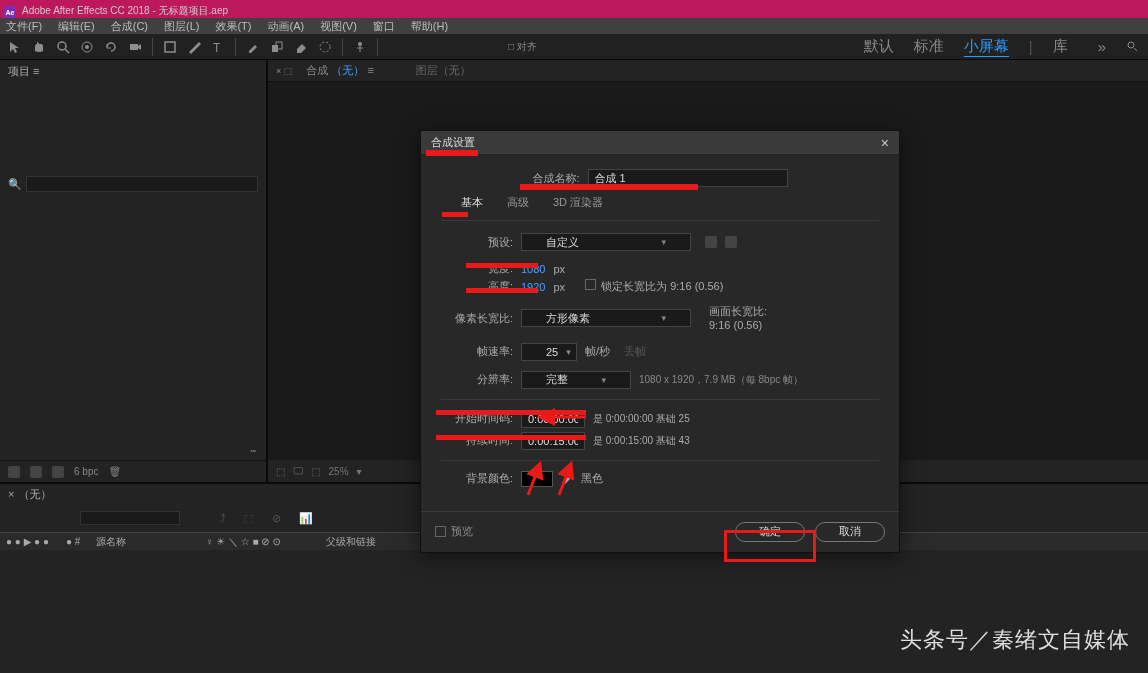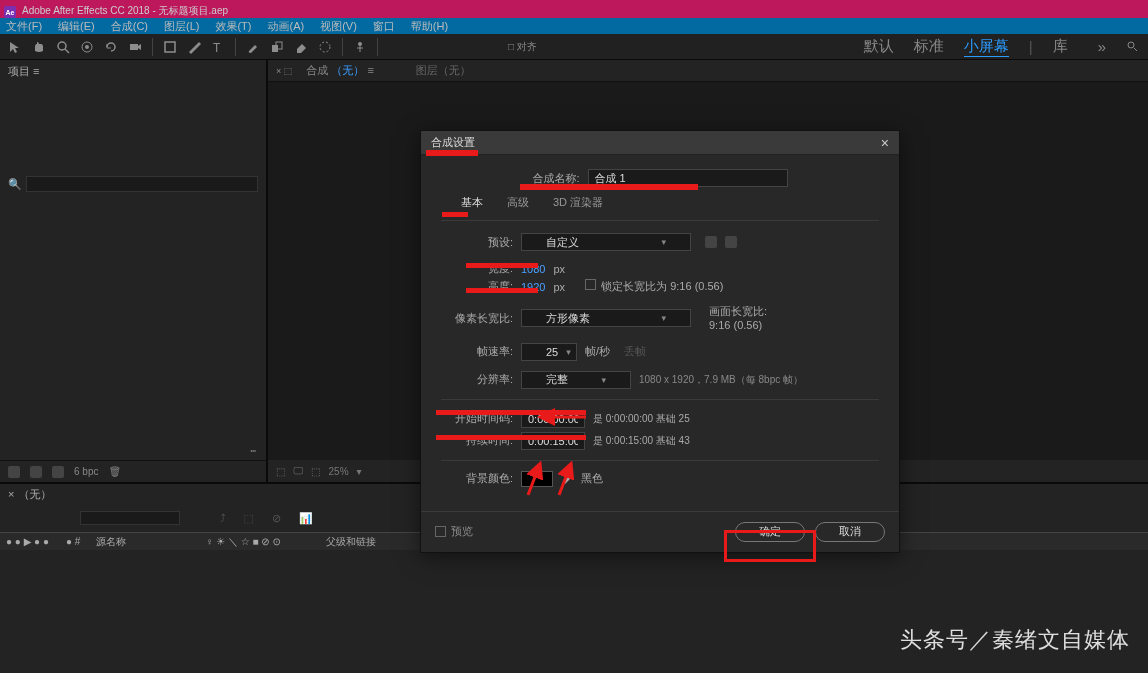--- a/index.html
+++ b/index.html
@@ -1,19 +1,19 @@
 <!DOCTYPE html>
 <html><head>
 <meta charset="utf-8">
 <style>
 * { margin:0; padding:0; box-sizing:border-box; font-family:"Microsoft YaHei",Arial,sans-serif; user-select:none; }
 body { width:1148px; height:673px; background:#1e1e1e; overflow:hidden; position:relative; font-size:11px; color:#8a8a8a; }
 .titlebar { height:18px; background:#be185d; color:#ccc; font-size:10px; display:flex; align-items:flex-end; padding:0 4px; gap:6px; }
 .ae-ico { width:12px; height:12px; background:#7a2fb3; border-radius:2px; display:inline-flex; align-items:center; justify-content:center; font-size:7px; color:#fff; font-weight:bold; }
-.menubar { height:16px; background:#0369a1; display:flex; align-items:center; padding:0 6px; gap:16px; font-size:11px; color:#bbb; }
+.menubar { height:16px; background:#404040; display:flex; align-items:center; padding:0 6px; gap:16px; font-size:11px; color:#bbb; }
 .menubar span { cursor:pointer; }
 .toolbar { height:26px; background:#212121; border-bottom:1px solid #0a0a0a; display:flex; align-items:center; padding:0 8px; gap:10px; position:relative; }
 .tool-ico { width:14px; height:14px; display:inline-block; opacity:.7; }
 .tool-sep { width:1px; height:18px; background:#444; }
 .workspace-tabs { position:absolute; right:10px; display:flex; gap:20px; font-size:15px; color:#888; align-items:center; }
 .workspace-tabs .active { color:#2b9cff; border-bottom:1px solid #2b9cff; }
 .main { display:flex; height:400px; }
 .panel-project { width:268px; background:#232323; border-right:2px solid #0a0a0a; display:flex; flex-direction:column; }
 .panel-head { height:22px; display:flex; align-items:center; padding:0 8px; font-size:11px; color:#aaa; gap:4px; }
 .search-row { padding:4px 8px; display:flex; align-items:center; gap:4px; margin-top:90px; }

